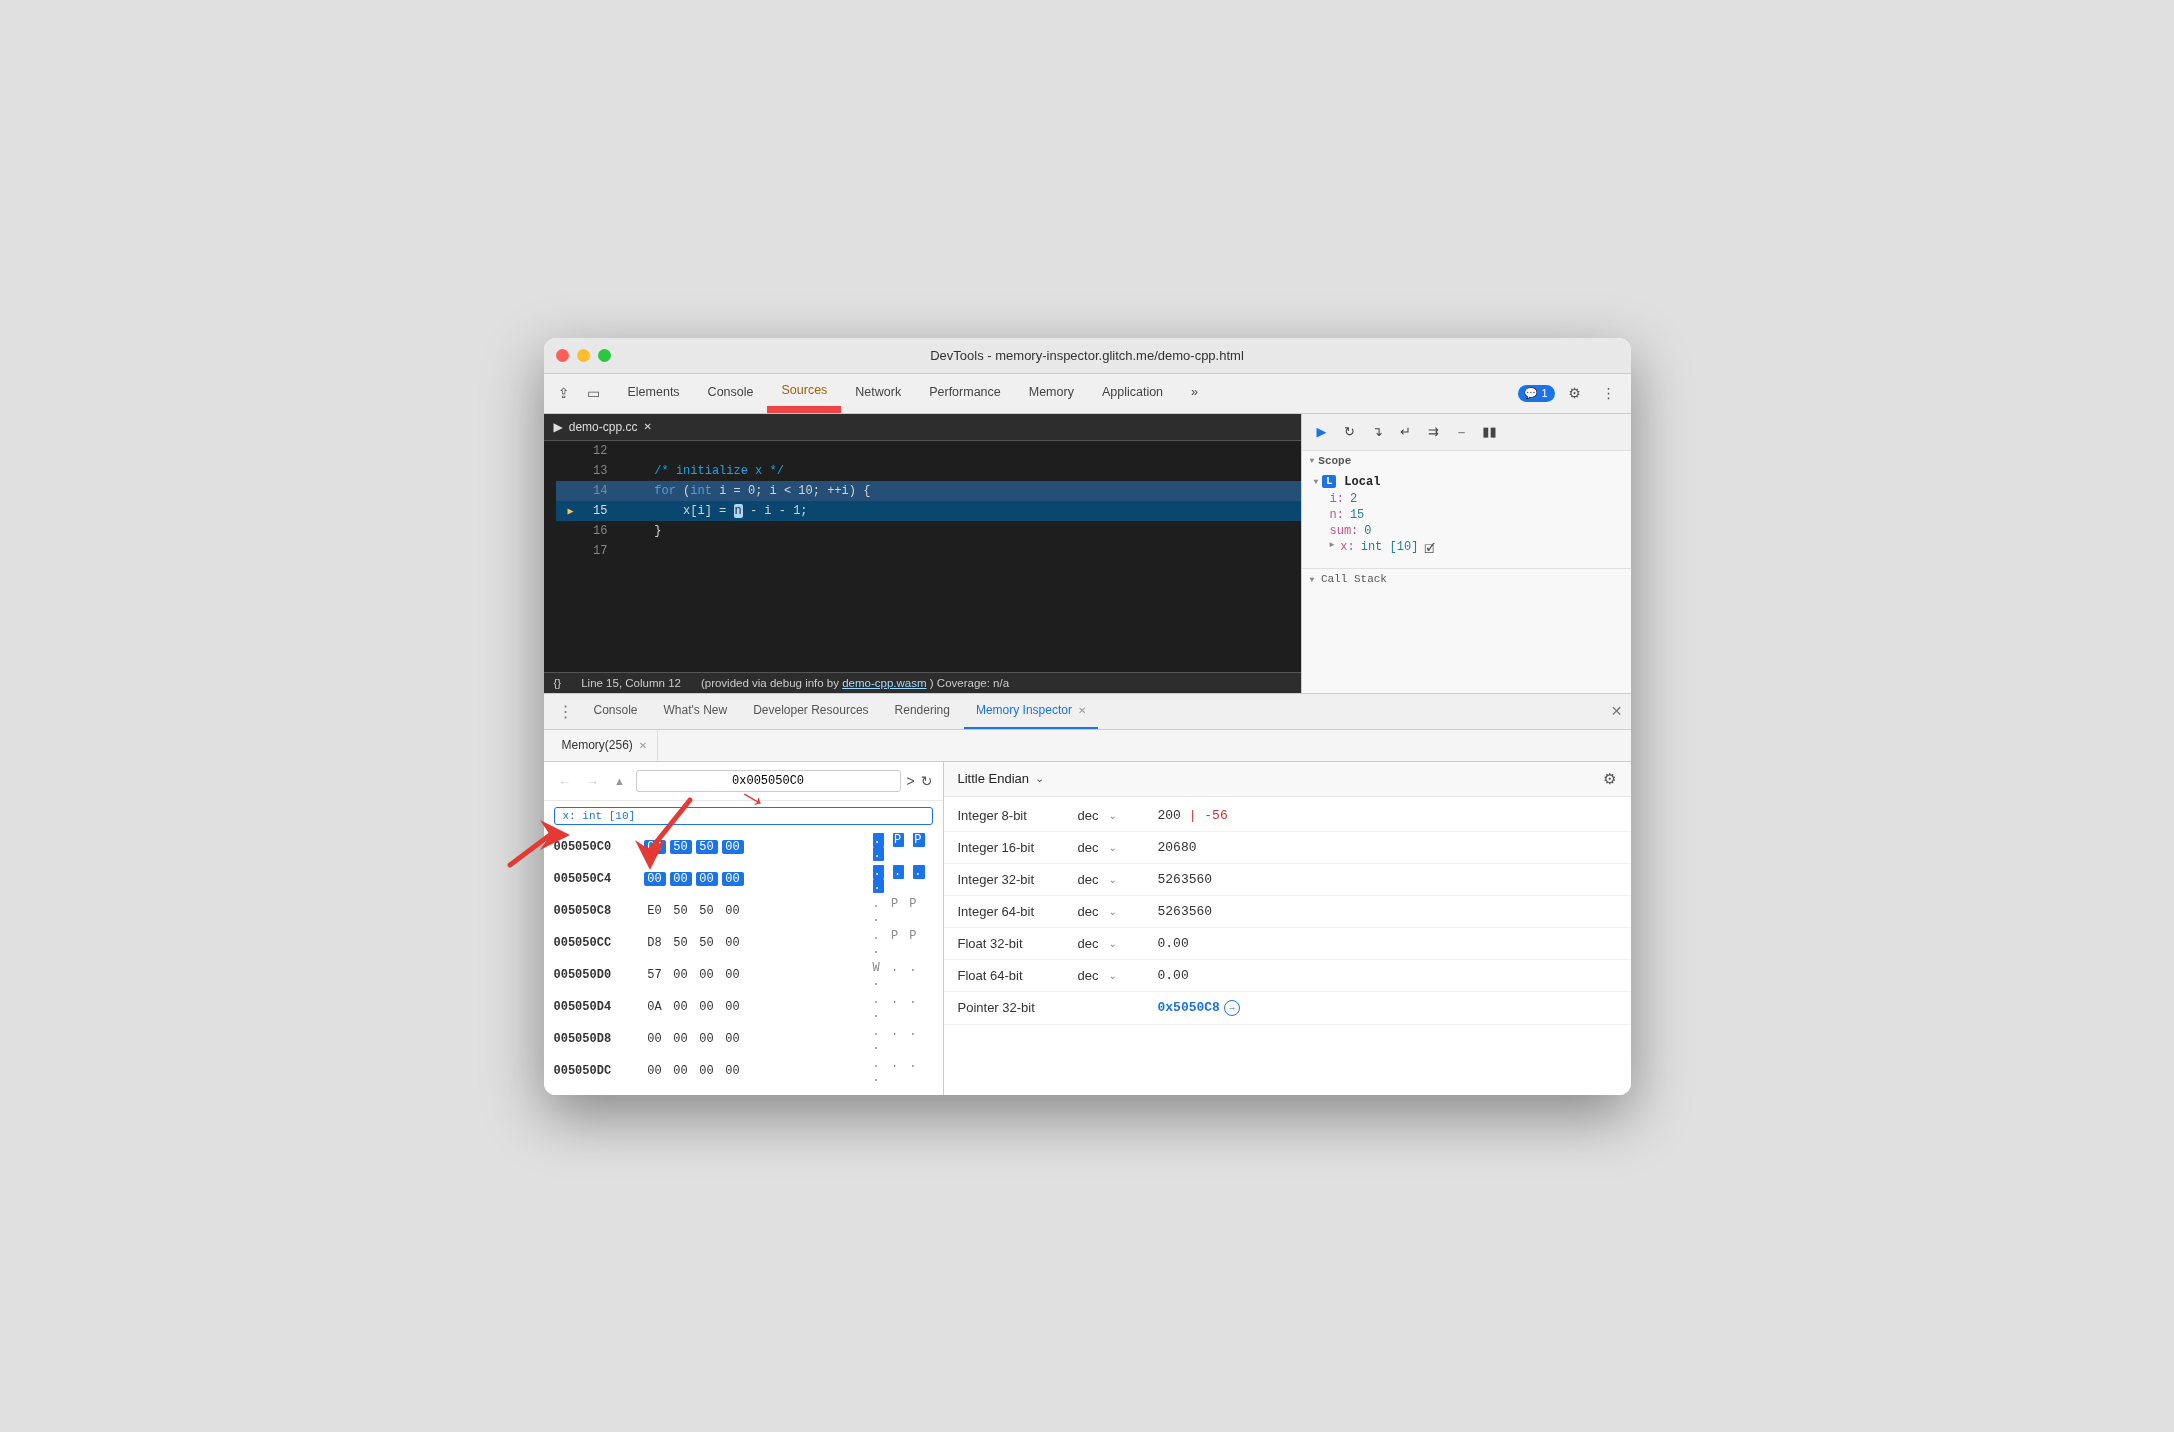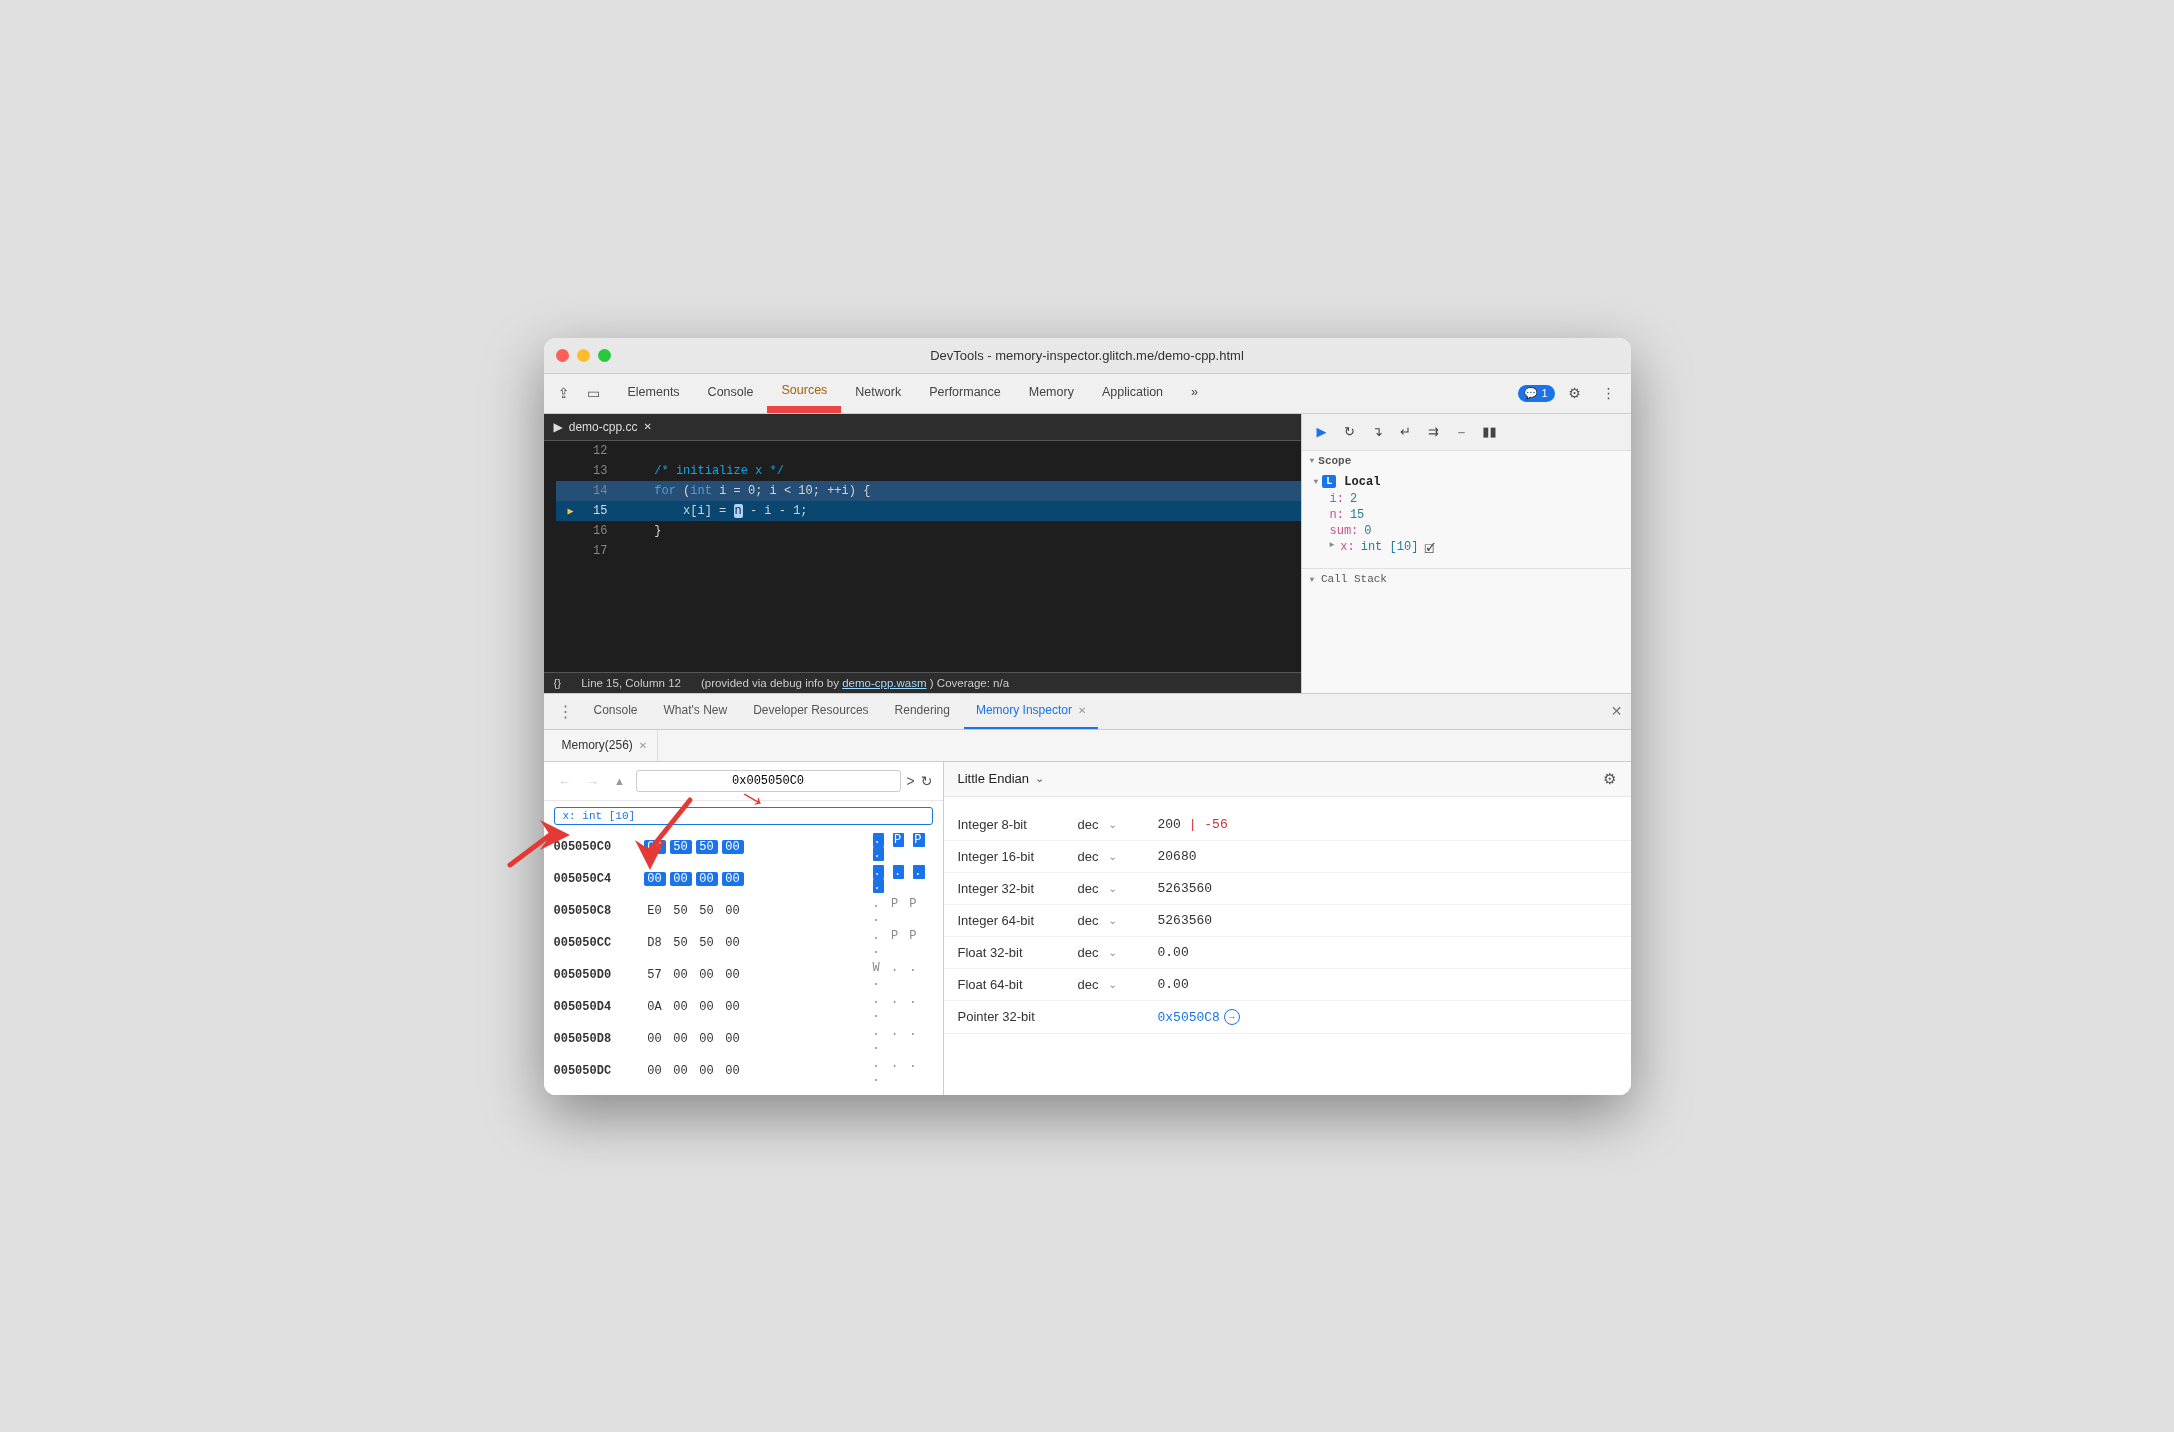--- a/index.html
+++ b/index.html
@@ -471,21 +471,21 @@
       cursor: pointer;
     }
     .endian-chevron { color: #555; font-size: 11px; }
     .settings-btn {
       margin-left: auto;
       font-size: 15px;
       color: #555;
       cursor: pointer;
     }
     .interpret-rows {
-      padding: 12px 0;
+      padding: 3px 0;
     }
     .interpret-row {
       display: flex;
       align-items: center;
       padding: 8px 14px;
       border-bottom: 1px solid #f0f0f0;
       font-size: 13px;
     }
     .interpret-label {
       width: 120px;
@@ -503,22 +503,23 @@
     .interpret-value {
       flex: 1;
       color: #333;
       font-family: 'Courier New', monospace;
     }
     .neg-val { color: #d32f2f; }
     .pointer-link {
       color: #1a73e8;
       text-decoration: none;
       display: flex;
-      align-items: flex-end;
+      align-items: center;
       gap: 4px;
+      font-weight: bold;
     }
     .pointer-circle {
       width: 16px;
       height: 16px;
       border: 1.5px solid #1a73e8;
       border-radius: 50%;
       display: flex;
       align-items: center;
       justify-content: center;
       font-size: 9px;

